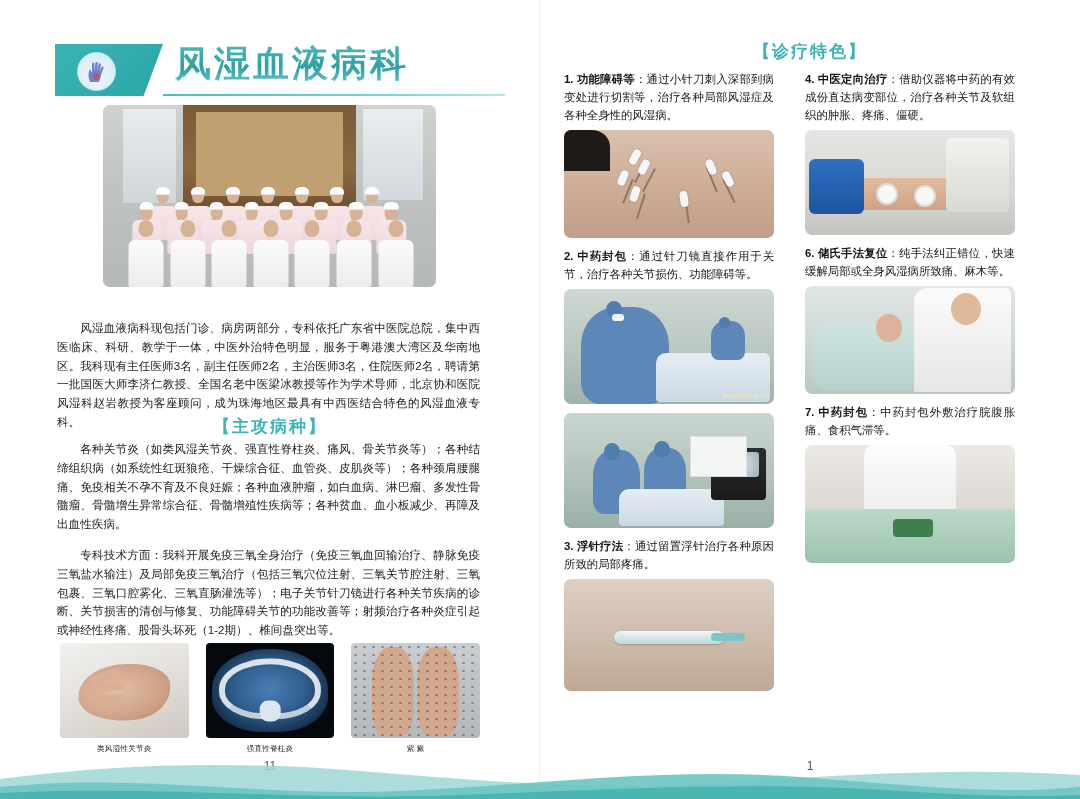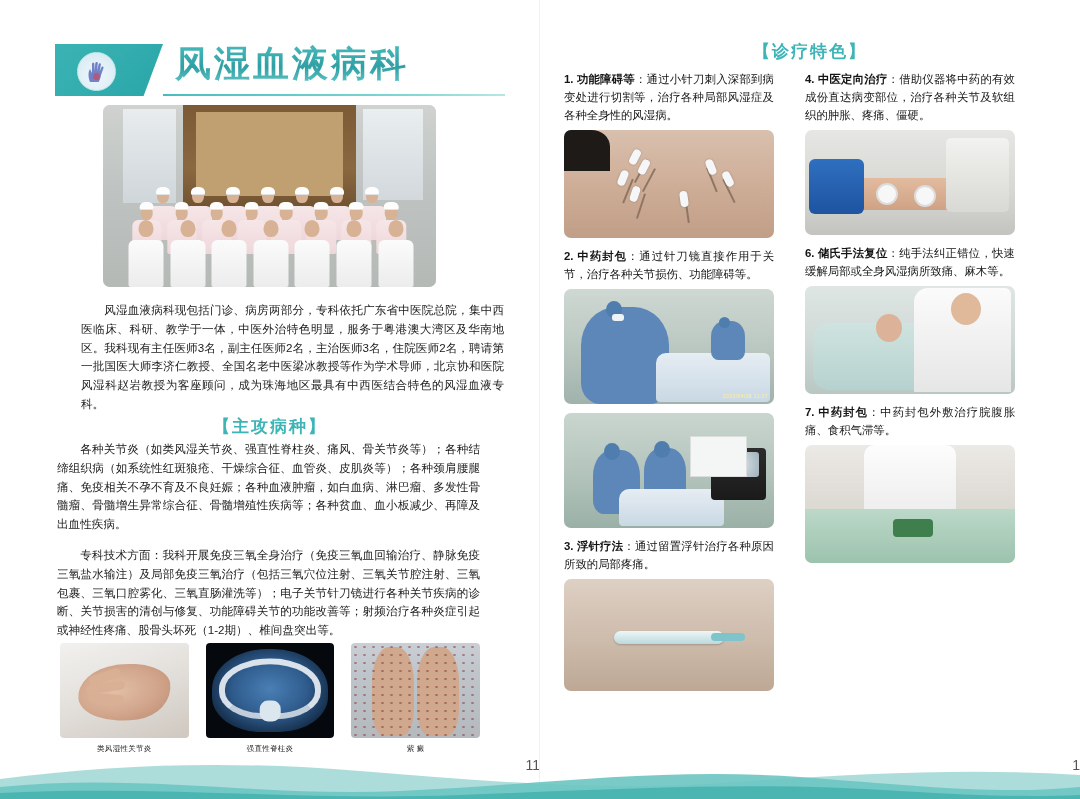--- a/index.html
+++ b/index.html
@@ -121,21 +121,21 @@
   }
   .cap-wide{letter-spacing:3px;}
 
   
   .body-text{
     position:absolute;left:57px;width:423px;
     font-size:11.6px;line-height:1.62;color:#1b1b1b;text-align:justify;
     text-justify:inter-ideograph;
   }
   .body-text p{margin:0;text-indent:2em;}
-  .t-intro{top:301px;margin-left:24px;}
+  .t-intro{top:319px;}
   .t-disease{top:440px;}
   .t-tech{top:546px;}
 
   .section-head{
     position:absolute;left:0;width:540px;text-align:center;
     font-size:17px;font-weight:bold;letter-spacing:2px;
     color:#3db4b6;
   }
   .sh-left{top:415px;}
 
@@ -192,22 +192,22 @@
   .ph-manip .patient{position:absolute;left:4%;top:34%;width:60%;height:62%;background:linear-gradient(180deg,#cfe3e0,#b6d2ce);border-radius:16px;}
   .ph-manip .phead{position:absolute;left:34%;top:26%;width:26px;height:28px;border-radius:50%;background:#dcb398;}
 
   .ph-pack{height:118px;background:linear-gradient(180deg,#eceae6 0%,#ddd9d3 50%,#cbc7c0 100%);}
   .ph-pack .nurse{position:absolute;left:28%;top:0;width:44%;height:58%;background:linear-gradient(180deg,#fdfdfd,#ededed);border-radius:10px 10px 0 0;}
   .ph-pack .bed{position:absolute;left:0;bottom:0;width:100%;height:46%;background:linear-gradient(180deg,#bcd8c8,#9cc3ae);border-radius:0 0 6px 6px;}
   .ph-pack .pk{position:absolute;left:42%;bottom:22%;width:40px;height:18px;background:#3f7f4e;border-radius:4px;}
 
   
   .folio{
-    position:absolute;bottom:26px;width:540px;text-align:right;
-    font-size:14px;color:#555;
+    position:absolute;bottom:26px;width:540px;text-align:center;
+    font-size:12px;color:#555;
   }
   .waves{position:absolute;left:0;bottom:0;width:1080px;height:42px;overflow:hidden;}
   .gutter{
     position:absolute;left:539px;top:0;width:1px;height:799px;background:#f1f1f1;
   }
 </style>
 </head>
 <body>
 
 <div class="spread">

